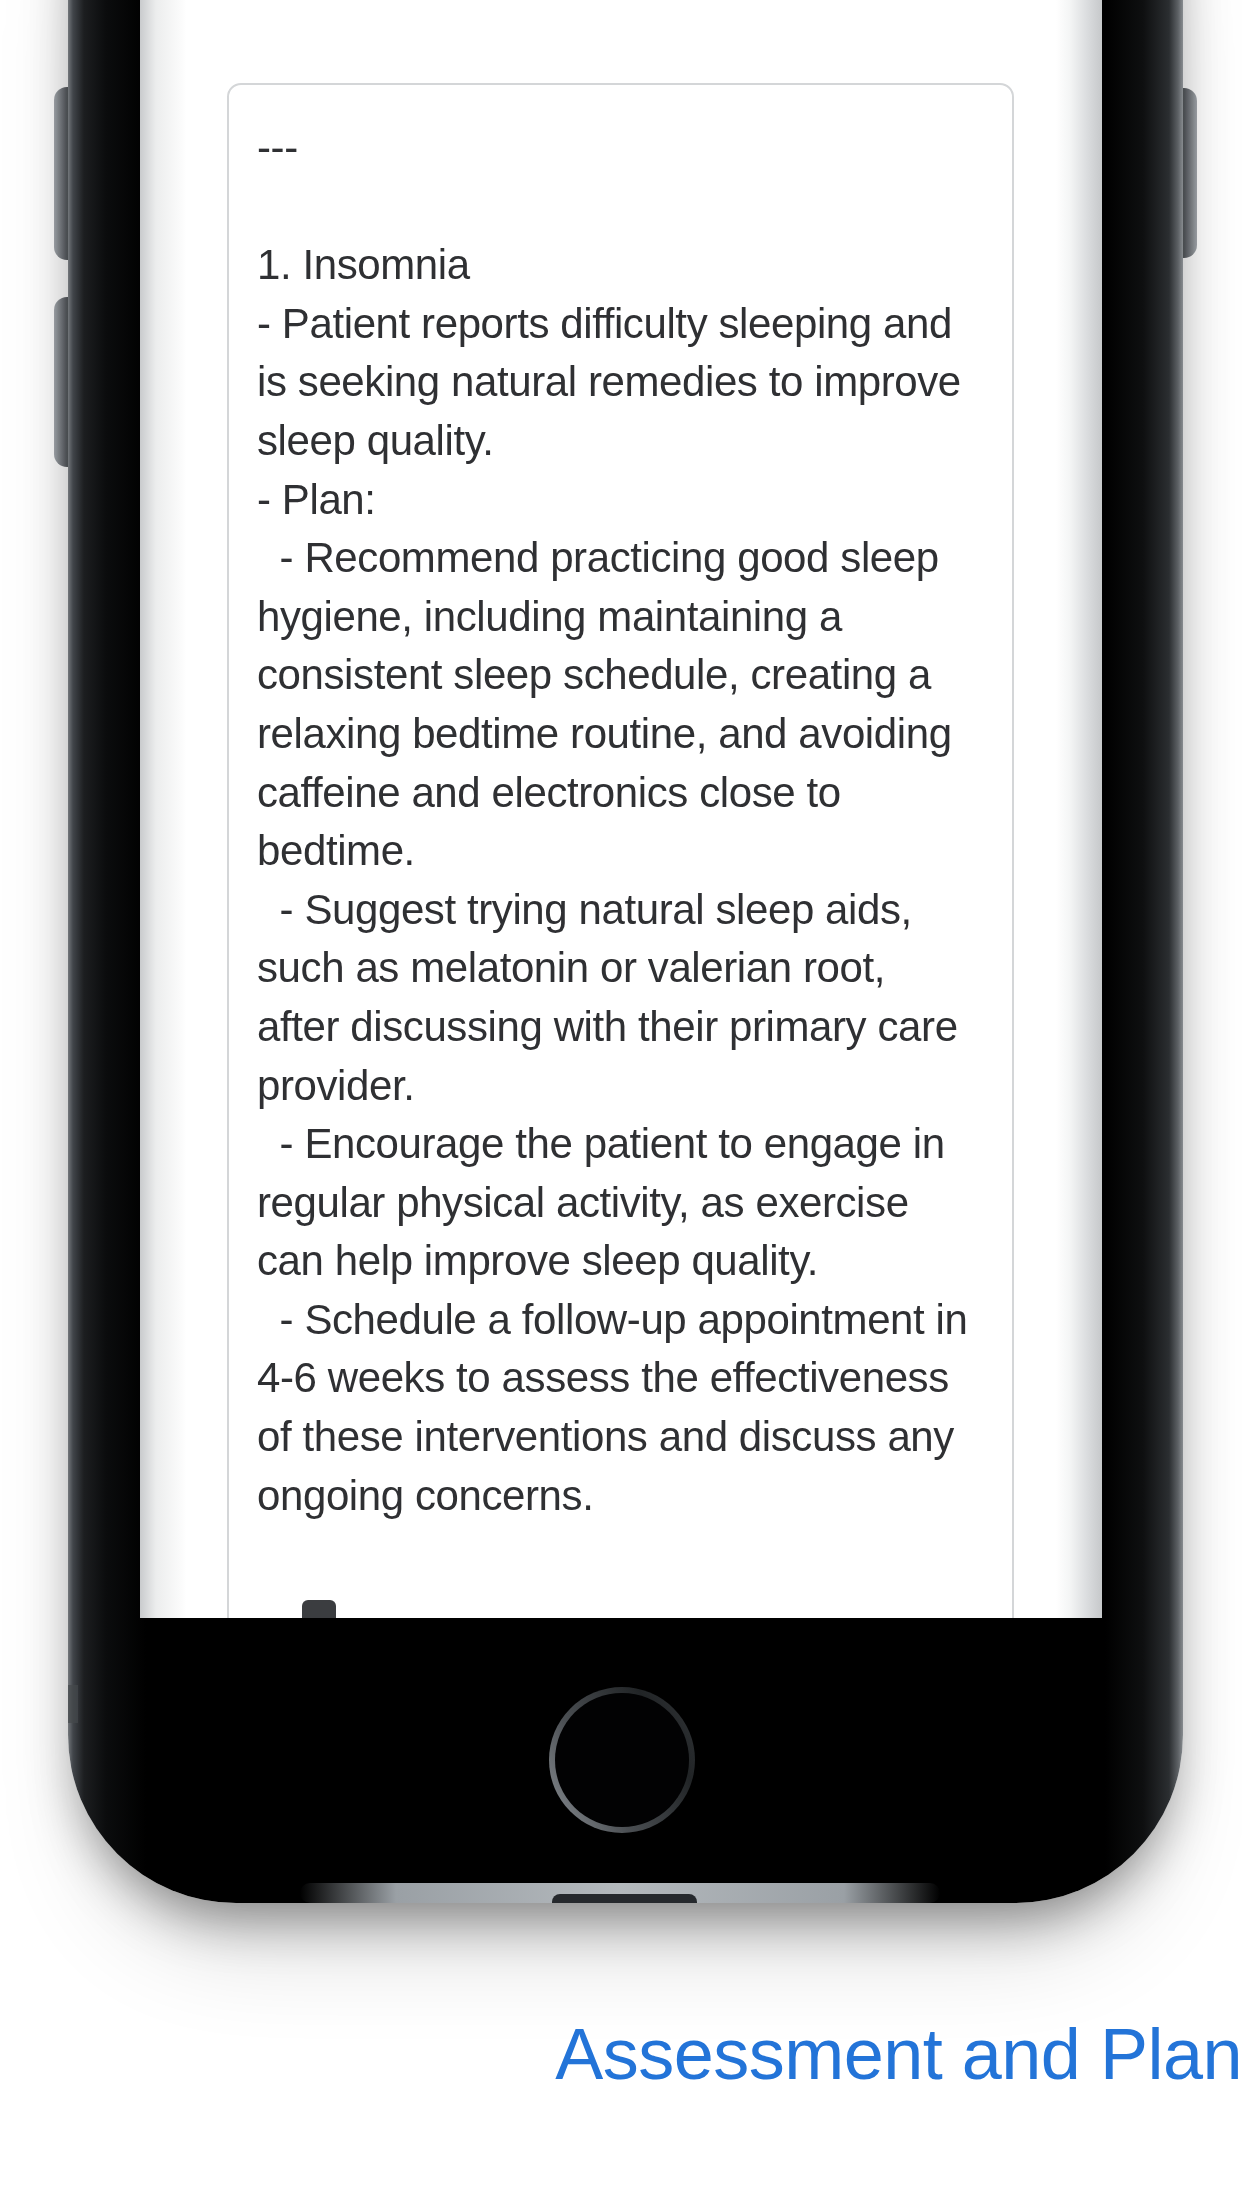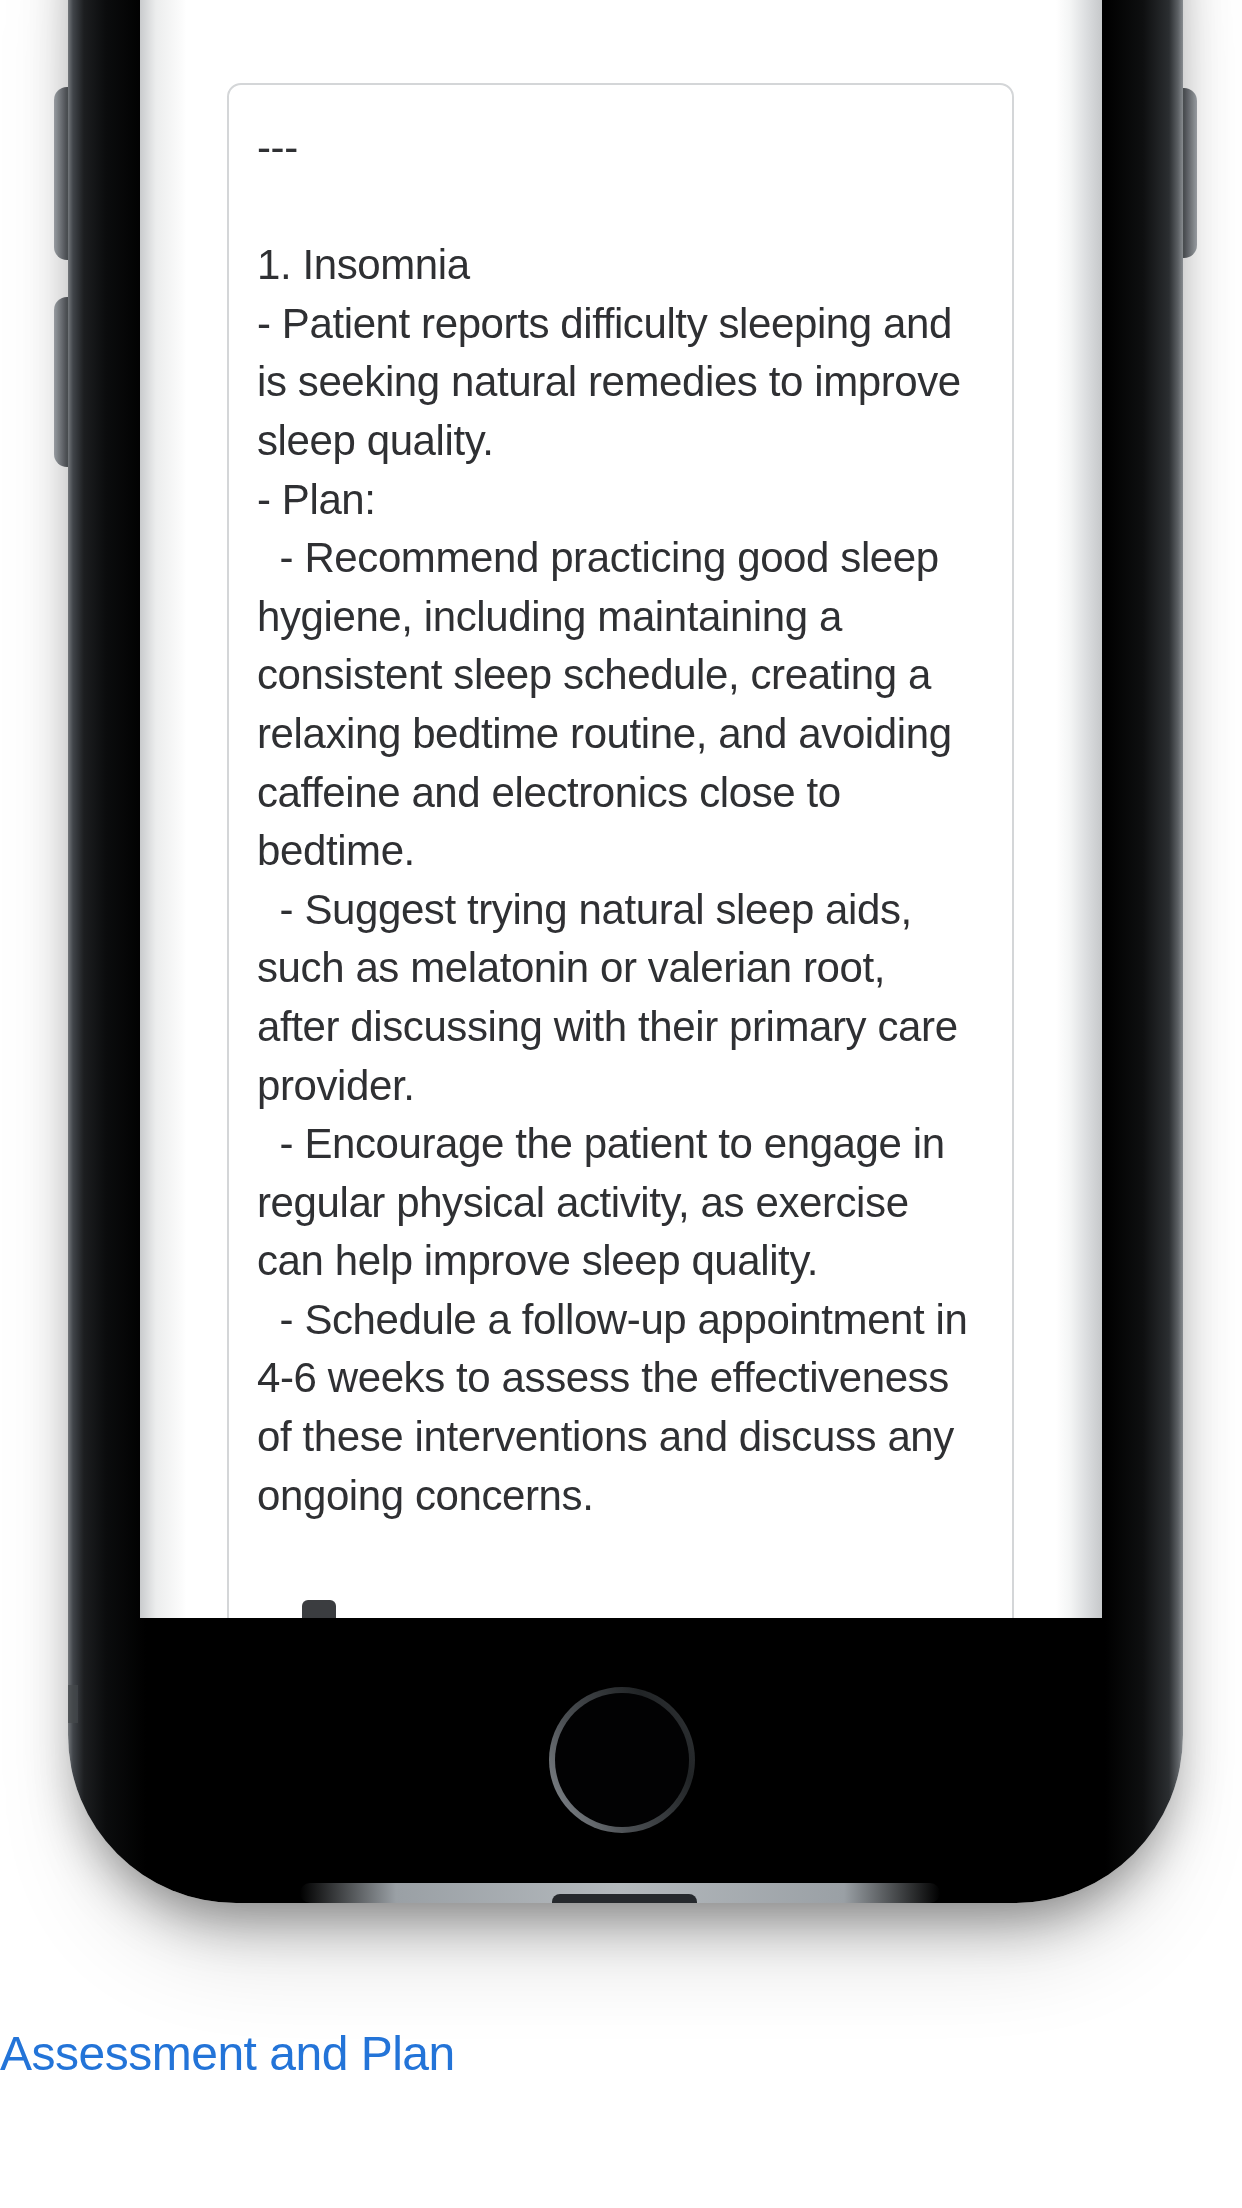--- a/index.html
+++ b/index.html
@@ -32,22 +32,22 @@
 
   
   .home-btn{position:absolute;left:481px;top:1887px;width:146px;height:146px;border-radius:50%;
             background:linear-gradient(60deg,#8d9297,#4b4f53 35%,#212426 75%,#34373a);}
   .home-btn::after{content:'';position:absolute;inset:6px;border-radius:50%;background:#020203;}
   .chin-strip{position:absolute;left:232px;top:2083px;width:640px;height:20px;border-radius:10px;
               background:linear-gradient(90deg,rgba(140,145,149,0),#9aa0a5 15%,#b4b9bd 50%,#9aa0a5 85%,rgba(140,145,149,0));}
   .port-slot{position:absolute;left:484px;top:2094px;width:145px;height:16px;border-radius:8px;background:#26292d;}
 
   
-  .caption{position:absolute;left:0;right:0;top:2012px;text-align:left;
-           font-size:48px;line-height:84px;letter-spacing:-0.5px;font-weight:400;color:#2374d8;}
+  .caption{position:absolute;left:0;right:0;top:2012px;text-align:right;
+           font-size:72px;line-height:84px;letter-spacing:-0.5px;font-weight:400;color:#2374d8;}
 </style>
 </head>
 <body>
 
 <div class="stage">
 
   <div class="phone">
 
     <div class="side-btn btn-vol-up"></div>
     <div class="side-btn btn-vol-down"></div>

